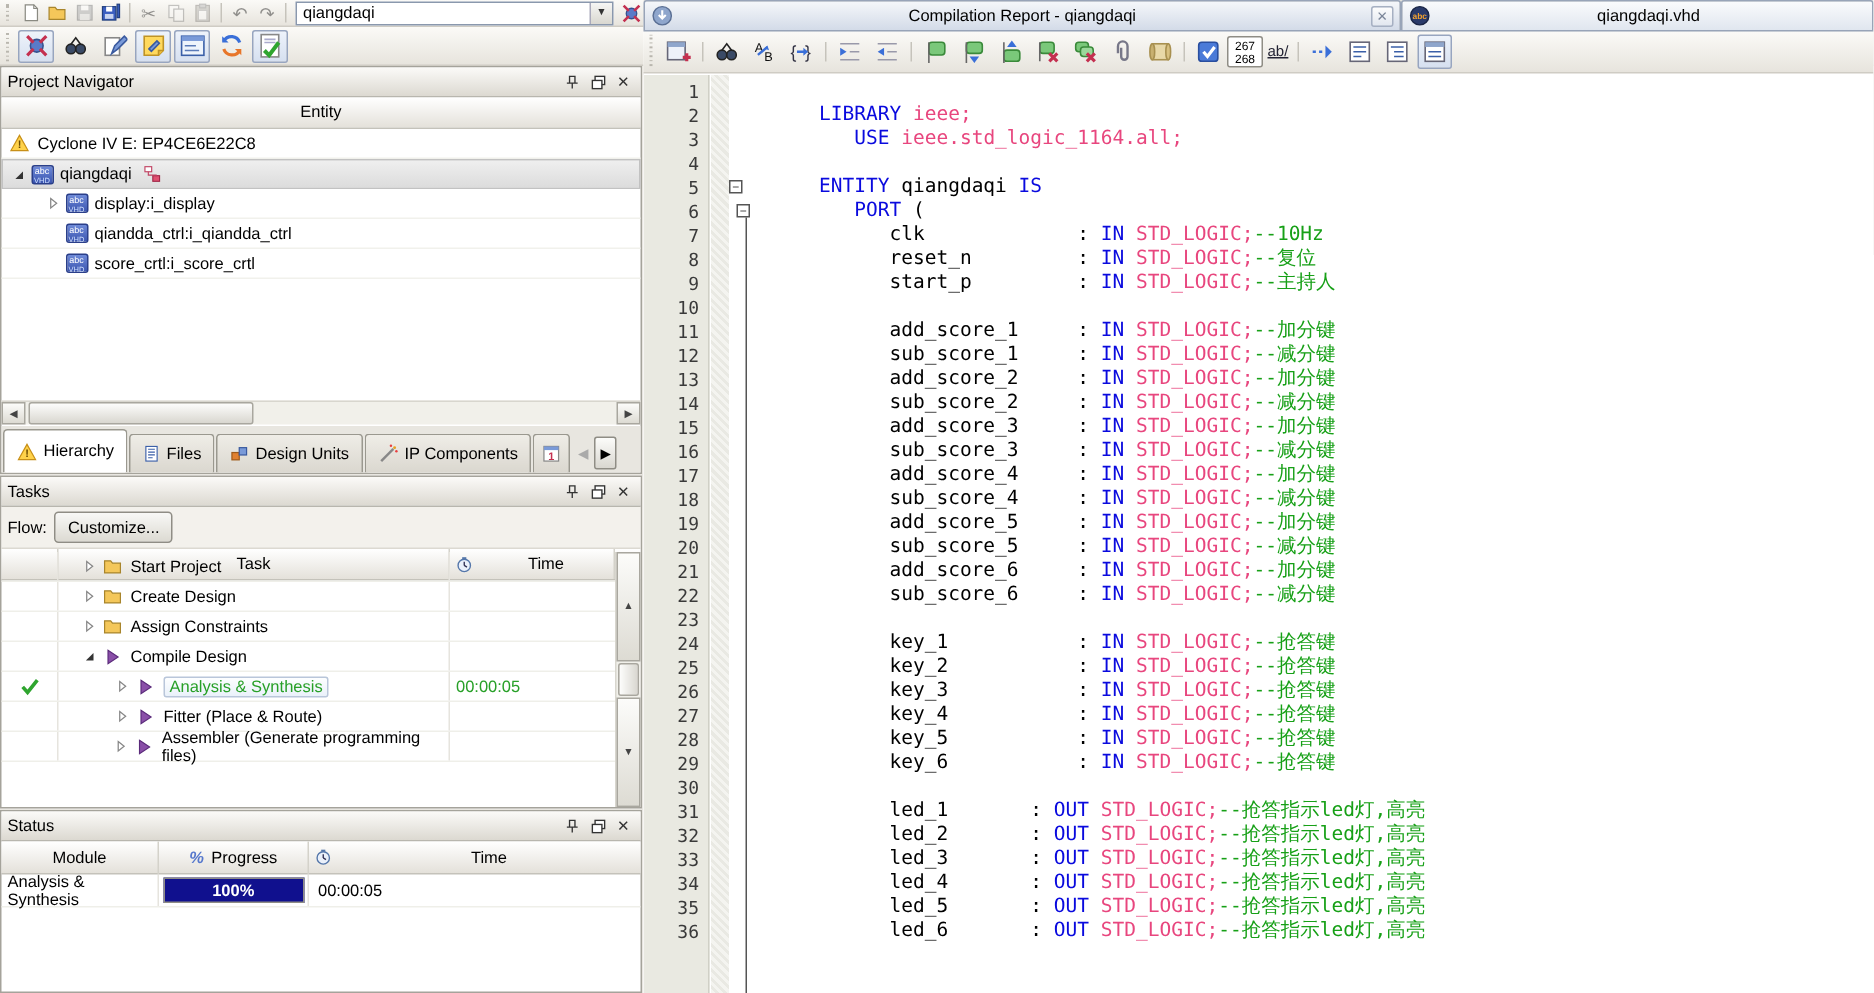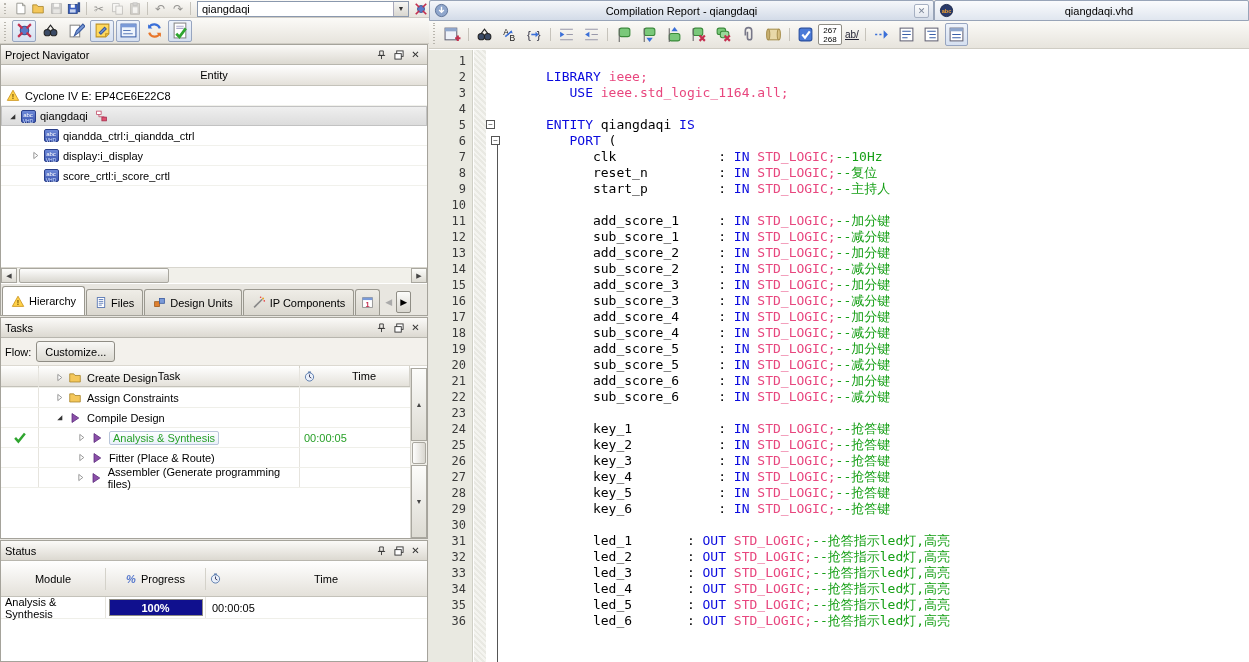--- a/index.html
+++ b/index.html
@@ -367,36 +367,36 @@
         <span style="margin-left:4px">qiangdaqi</span>
         <span class="tico" style="margin-left:6px">
           <svg width="13" height="12" viewBox="0 0 16 16">
             <rect x="1.5" y="1.5" width="6" height="4.5" fill="#fff" stroke="#c04060"></rect>
             <rect x="8.5" y="9.5" width="6" height="5" fill="#e05070" stroke="#a02848"></rect>
             <path d="M4.5 6v3h7v1" fill="none" stroke="#c04060"></path>
           </svg>
         </span>
       </div>
       <div class="trow">
+        <span class="tico" style="margin-left:26px">
+          <svg width="9" height="9" viewBox="0 0 16 16">
+            <path d="M5 2.5l7 5.5-7 5.5z" fill="#fff" stroke="#888" stroke-width="1.5"></path>
+          </svg>
+        </span>
+        <span class="tico">
+          <span class="vhdbadge">abc<i>VHD</i></span>
+        </span>
+        <span style="margin-left:4px">display:i_display</span>
+      </div>
+      <div class="trow">
         <span class="tico" style="margin-left:26px"></span>
         <span class="tico">
           <span class="vhdbadge">abc<i>VHD</i></span>
         </span>
         <span style="margin-left:4px">qiandda_ctrl:i_qiandda_ctrl</span>
-      </div>
-      <div class="trow">
-        <span class="tico" style="margin-left:26px">
-          <svg width="9" height="9" viewBox="0 0 16 16">
-            <path d="M5 2.5l7 5.5-7 5.5z" fill="#fff" stroke="#888" stroke-width="1.5"></path>
-          </svg>
-        </span>
-        <span class="tico">
-          <span class="vhdbadge">abc<i>VHD</i></span>
-        </span>
-        <span style="margin-left:4px">display:i_display</span>
       </div>
       <div class="trow">
         <span class="tico" style="margin-left:26px"></span>
         <span class="tico">
           <span class="vhdbadge">abc<i>VHD</i></span>
         </span>
         <span style="margin-left:4px">score_crtl:i_score_crtl</span>
       </div>
     </div>
   <div class="hscroll" style="bottom:32px;">
@@ -478,20 +478,37 @@
           <circle cx="6" cy="6.5" r="4.5" fill="#eaf0fa" stroke="#5577aa"></circle>
           <path d="M6 6.5V3.8M6 6.5l2 1.2" stroke="#335"></path>
           <rect x="4.5" y="0.5" width="3" height="1.5" fill="#5577aa"></rect>
         </svg>
       <span style="flex:1;text-align:center;">Time</span>
     </span>
     <span class="hcell" style="width:17px; border-right:none;">▲</span>
   </div>
   <div class="ttable">
     <div id="task-rows" style="position:absolute; left:0; right:17px; top:0;">
+        <div class="trowt">
+          <span class="cstat"></span>
+          <span class="ctask">
+            <span class="tico" style="margin-left:12px">
+              <svg width="9" height="9" viewBox="0 0 16 16">
+                <path d="M5 2.5l7 5.5-7 5.5z" fill="#fff" stroke="#888" stroke-width="1.5"></path>
+              </svg>
+            </span>
+            <span class="tico">
+              <svg width="14" height="13" viewBox="0 0 16 16">
+                <path d="M1.5 3.5h5l1.5 2h6.5v8h-13z" fill="#f4c75a" stroke="#a8852c"></path>
+              </svg>
+            </span>
+            <span style="margin-left:4px">Start Project</span>
+          </span>
+          <span class="ctime"></span>
+        </div>
         <div class="trowt">
           <span class="cstat"></span>
           <span class="ctask">
             <span class="tico" style="margin-left:12px">
               <svg width="9" height="9" viewBox="0 0 16 16">
                 <path d="M5 2.5l7 5.5-7 5.5z" fill="#fff" stroke="#888" stroke-width="1.5"></path>
               </svg>
             </span>
             <span class="tico">
               <svg width="14" height="13" viewBox="0 0 16 16">
@@ -612,21 +629,21 @@
         </span>
       <span class="pbtn">
           <svg width="10" height="10" viewBox="0 0 11 11">
             <rect x="3" y="1" width="7" height="6" fill="#fff" stroke="#333"></rect>
             <rect x="1" y="4" width="7" height="6" fill="#fff" stroke="#333"></rect>
           </svg>
         </span>
       <span class="pbtn">✕</span>
     </span>
   </div>
-  <div class="colhdr" style="height:36px;">
+  <div class="colhdr" style="height:22px;">
     <span class="hcell" style="width:105px;height:22px;">Module</span>
     <span class="hcell" style="width:100px;height:22px;gap:5px;">
       <span style="color:#5577cc;font-style:italic;font-weight:bold;">%</span>
       <span>Progress</span>
     </span>
     <span class="hcell" style="flex:1;height:22px;border-right:none;gap:4px;justify-content:flex-start;padding-left:4px;">
       <svg width="11" height="11" viewBox="0 0 12 12">
           <circle cx="6" cy="6.5" r="4.5" fill="#eaf0fa" stroke="#5577aa"></circle>
           <path d="M6 6.5V3.8M6 6.5l2 1.2" stroke="#335"></path>
           <rect x="4.5" y="0.5" width="3" height="1.5" fill="#5577aa"></rect>

